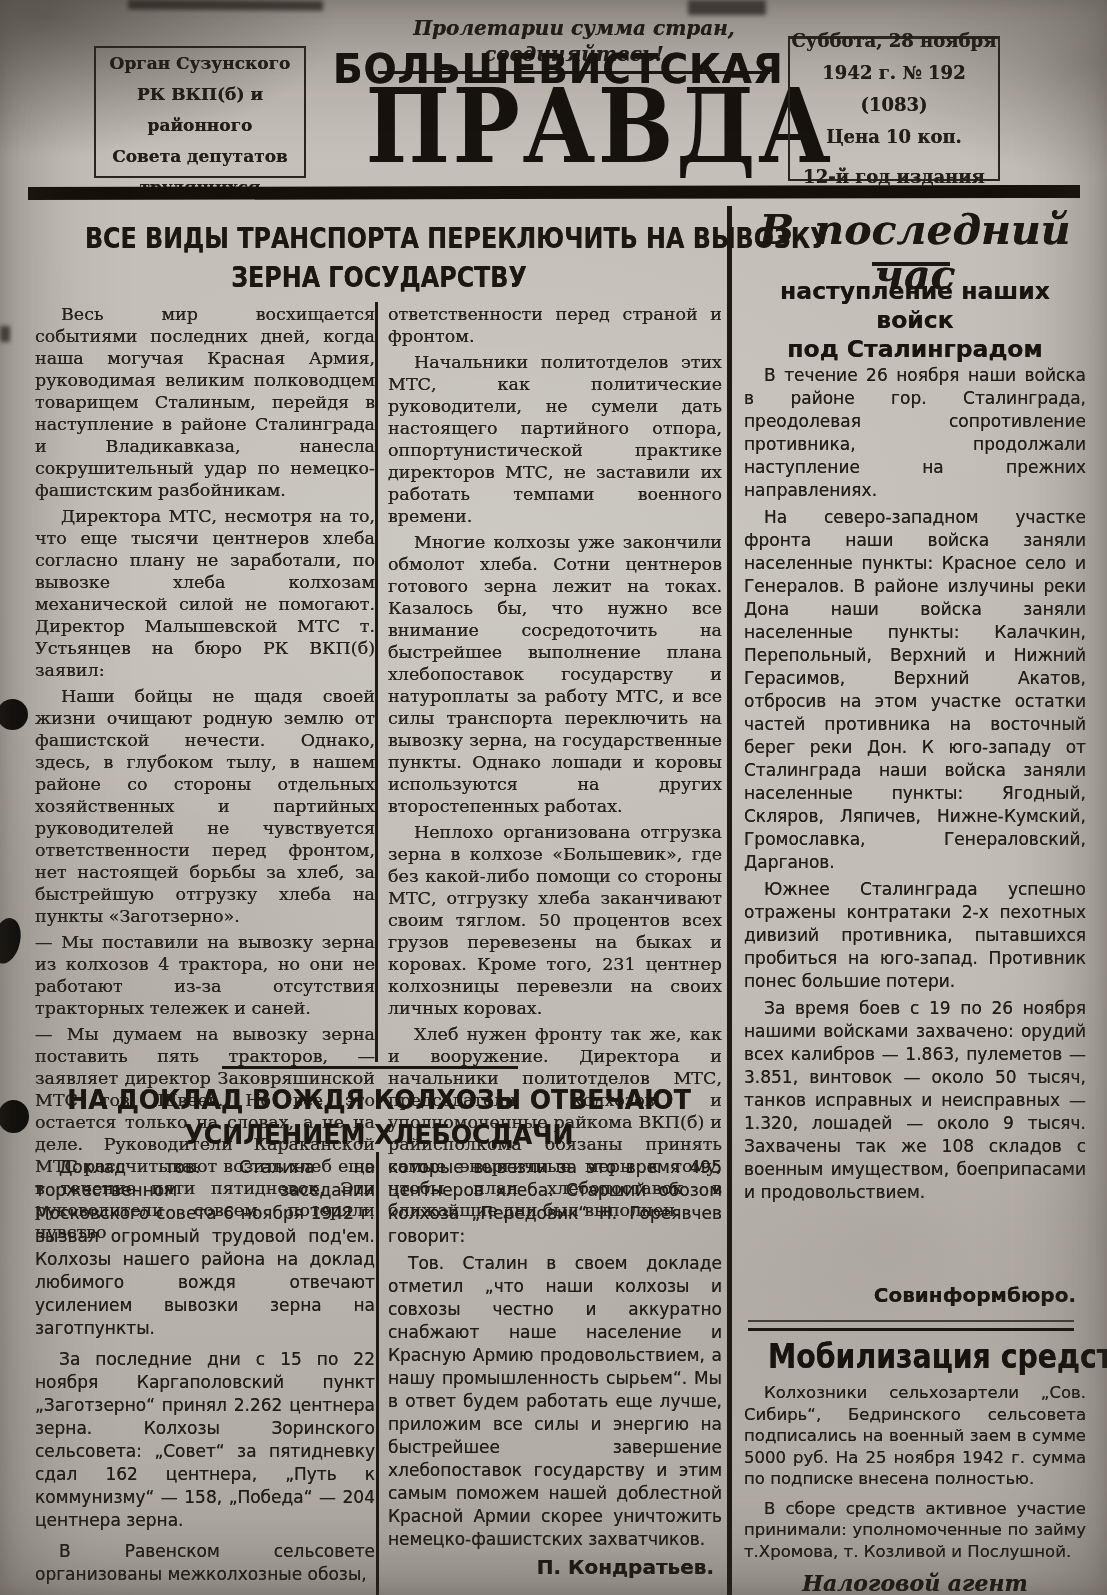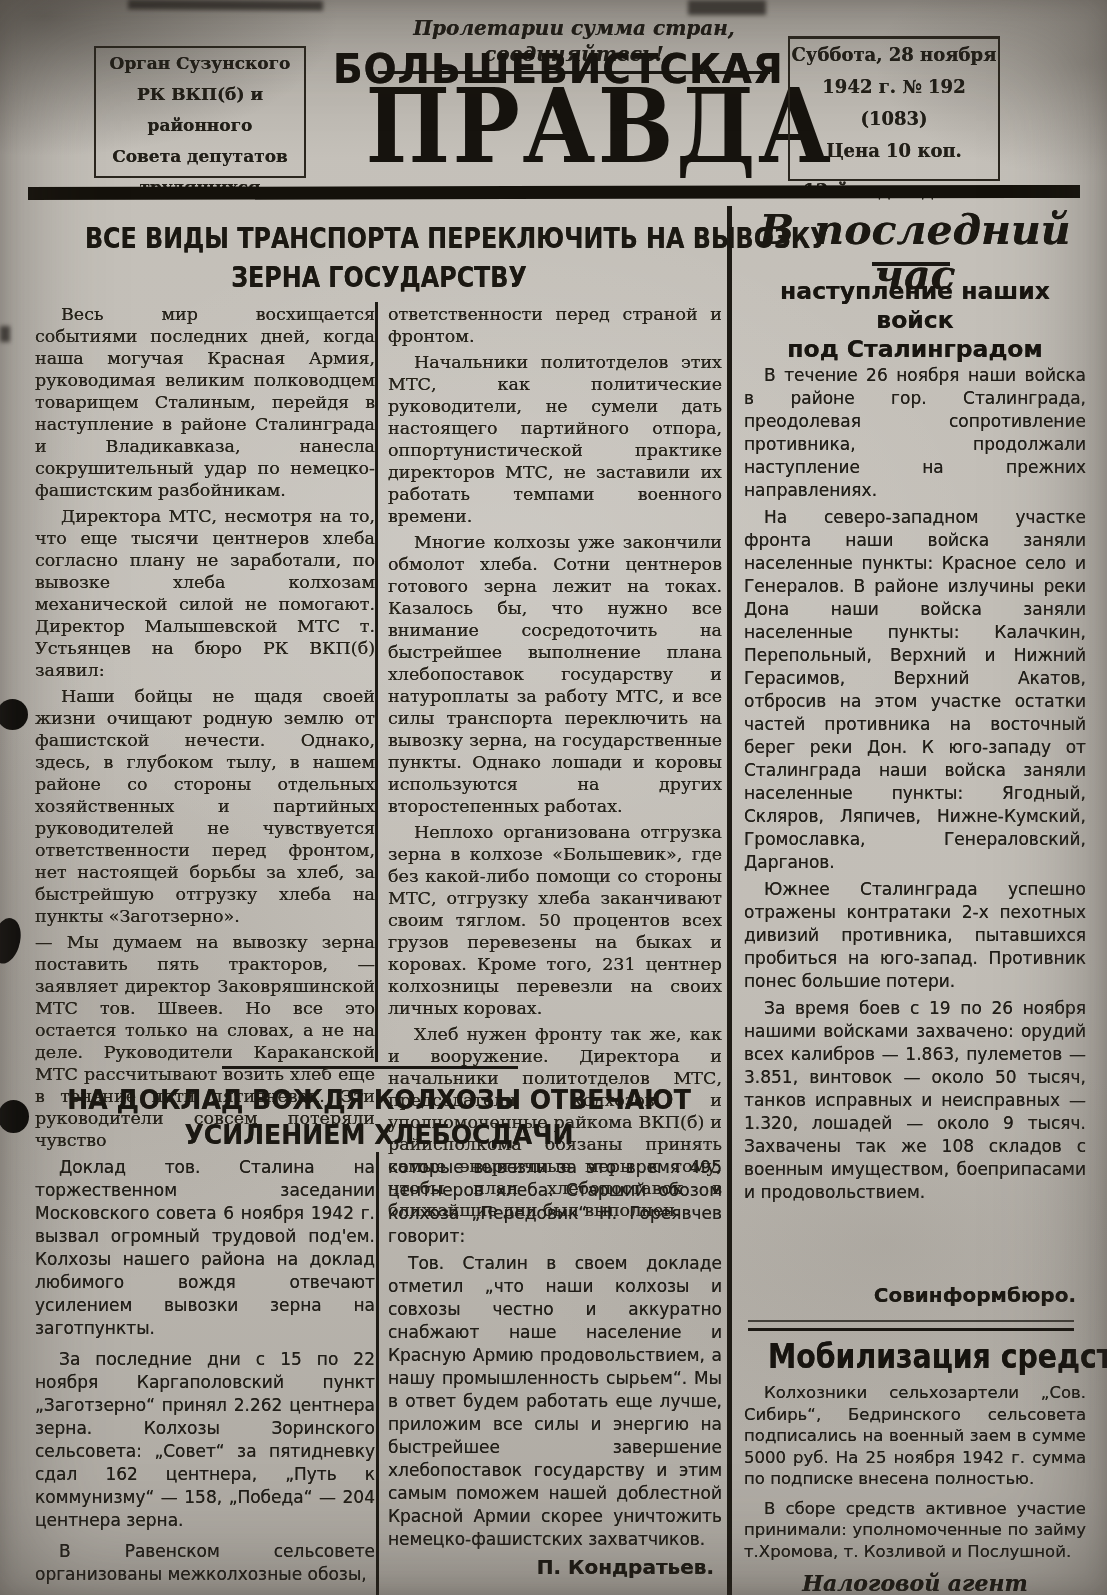--- a/index.html
+++ b/index.html
@@ -28,21 +28,21 @@
     font:bold italic 20px/26px "DejaVu Serif",serif;border-bottom:3px solid #1a1712;padding-bottom:4px;color:#1e1b15;}
   .organ-box{left:94px;top:46px;width:208px;height:128px;border:2px solid #2a261e;
     display:flex;flex-direction:column;justify-content:space-between;text-align:center;
     font:bold 17px/31px "DejaVu Serif",serif;color:#221f18;}
   .mast-title1{left:322px;top:49px;width:436px;text-align:center;
     font:bold 41px/1 "DejaVu Sans",sans-serif;letter-spacing:1px;color:#16130e;transform:scaleX(.95);}
   .mast-title2{left:322px;top:84px;width:436px;text-align:center;
     font:bold 112px/0.82 "DejaVu Serif",serif;letter-spacing:3px;color:#16130e;
     transform:scale(.8,.92);transform-origin:50% 0;}
   .issue-box{left:788px;top:36px;width:208px;height:140px;border:2px solid #2a261e;border-top-width:3px;
-    display:flex;flex-direction:column;justify-content:flex-start;text-align:center;
+    display:flex;flex-direction:column;justify-content:center;text-align:center;
     font:bold 18px/32px "DejaVu Serif",serif;color:#221f18;}
   .issue-rule{width:48px;height:3px;background:#1d1a14;margin:4px auto 4px;}
   .top-bar{left:28px;top:186px;width:1052px;height:13px;background:#14110b;transform:rotate(-.12deg);}
 
   
   .v-rule{background:#1e1b15;}
   .h-rule{background:#1b1813;}
 
   
   .a1-head{left:33px;top:219px;width:692px;text-align:center;
@@ -113,20 +113,21 @@
 
   <div class="abs a1-head">
     <span class="hline txt">ВСЕ ВИДЫ ТРАНСПОРТА ПЕРЕКЛЮЧИТЬ НА ВЫВОЗКУ</span>
     <span class="hline txt">ЗЕРНА ГОСУДАРСТВУ</span>
   </div>
 
   <div class="abs serifcol" style="left:35px;top:303px;width:340px;">
     <p class="txt">Весь мир восхищается событиями последних дней, когда наша могучая Красная Армия, руководимая великим полководцем товарищем Сталиным, перейдя в наступление в районе Сталинграда и Владикавказа, нанесла сокрушительный удар по немецко-фашистским разбойникам.</p>
     <p class="txt">Директора МТС, несмотря на то, что еще тысячи центнеров хлеба согласно плану не заработали, по вывозке хлеба колхозам механической силой не помогают. Директор Малышевской МТС т. Устьянцев на бюро РК ВКП(б) заявил:</p>
     <p class="txt">Наши бойцы не щадя своей жизни очищают родную землю от фашистской нечести. Однако, здесь, в глубоком тылу, в нашем районе со стороны отдельных хозяйственных и партийных руководителей не чувствуется ответственности перед фронтом, нет настоящей борьбы за хлеб, за быстрейшую отгрузку хлеба на пункты «Заготзерно».</p>
+    <p class="txt noind">— Мы поставили на вывозку зерна из колхозов 4 трактора, но они не работают из-за отсутствия тракторных тележек и саней.</p>
     <p class="txt noind">— Мы думаем на вывозку зерна поставить пять тракторов, — заявляет директор Заковряшинской МТС тов. Швеев. Но все это остается только на словах, а не на деле. Руководители Караканской МТС рассчитывают возить хлеб еще в течение пяти пятидневок. Эти руководители совсем потеряли чувство</p>
   </div>
 
   <div class="abs serifcol" style="left:388px;top:303px;width:334px;">
     <p class="txt noind">ответственности перед страной и фронтом.</p>
     <p class="txt">Начальники политотделов этих МТС, как политические руководители, не сумели дать настоящего партийного отпора, оппортунистической практике директоров МТС, не заставили их работать темпами военного времени.</p>
     <p class="txt">Многие колхозы уже закончили обмолот хлеба. Сотни центнеров готового зерна лежит на токах. Казалось бы, что нужно все внимание сосредоточить на быстрейшее выполнение плана хлебопоставок государству и натуроплаты за работу МТС, и все силы транспорта переключить на вывозку зерна, на государственные пункты. Однако лошади и коровы используются на других второстепенных работах.</p>
     <p class="txt">Неплохо организована отгрузка зерна в колхозе «Большевик», где без какой-либо помощи со стороны МТС, отгрузку хлеба заканчивают своим тяглом. 50 процентов всех грузов перевезены на быках и коровах. Кроме того, 231 центнер колхозницы перевезли на своих личных коровах.</p>
     <p class="txt">Хлеб нужен фронту так же, как и вооружение. Директора и начальники политотделов МТС, председатели колхозов и уполномоченные райкома ВКП(б) и райисполкома обязаны принять самые энергичные меры к тому, чтобы план хлебопоставок в ближайшие дни был выполнен.</p>
   </div>

